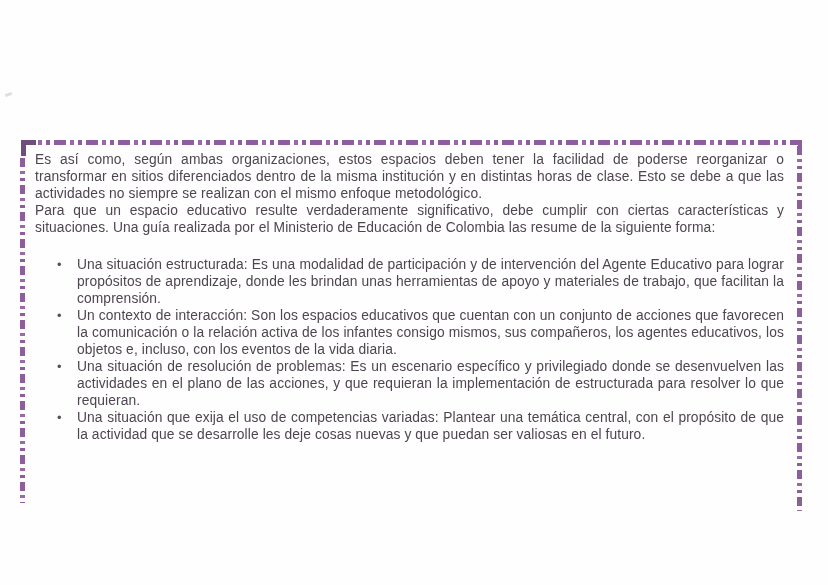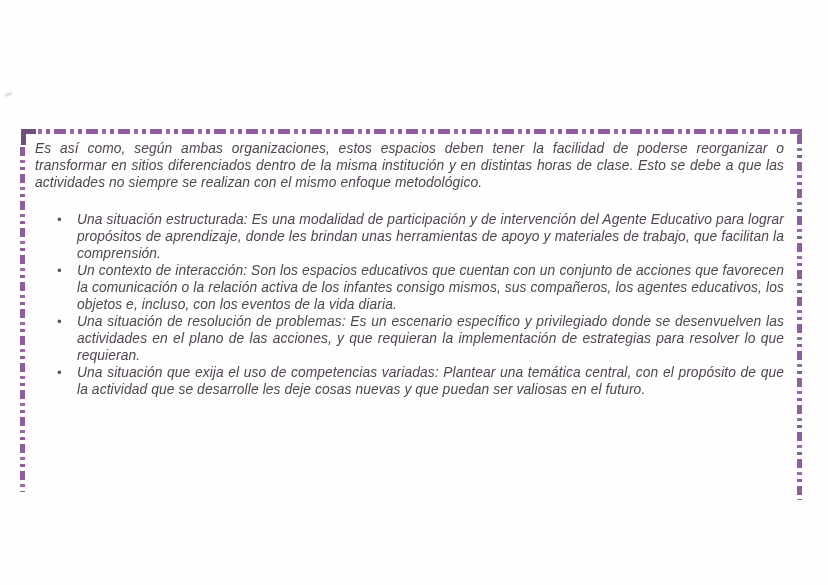--- a/index.html
+++ b/index.html
@@ -23,24 +23,23 @@
     top: 93px;
     width: 7px;
     height: 3px;
     background: #c7c2c9;
     opacity: 0.55;
     transform: rotate(-20deg);
   }
   .frame {
     position: absolute;
     left: 20px;
-    top: 129px;
+    top: 140px;
     width: 782px;
     height: 372px;
-    font-style: italic;
   }
   
   .border-top {
     position: absolute;
     top: 0; left: 2px; right: 0;
     height: 5px;
     background: repeating-linear-gradient(90deg,
       #8d5d9d 0px, #8d5d9d 12px,
       transparent 12px, transparent 16px,
       #9a6aa8 16px, #9a6aa8 20px,
@@ -132,33 +131,34 @@
     <div class="border-top"></div>
     <div class="border-left"></div>
     <div class="border-right"></div>
     <div class="corner-tl"></div>
     <div class="corner-tr"></div>
 
     <div class="content">
 
       <p>Es así como, según ambas organizaciones, estos espacios deben tener la facilidad de poderse reorganizar o transformar en sitios diferenciados dentro de la misma institución y en distintas horas de clase. Esto se debe a que las actividades no siempre se realizan con el mismo enfoque metodológico.</p>
 
+      <p>Para que un espacio educativo resulte verdaderamente significativo, debe cumplir con ciertas características y situaciones. Una guía realizada por el Ministerio de Educación de Colombia las resume de la siguiente forma:</p>
 
       <ul class="doc-list">
         <li>
           <span class="bullet">•</span>
           <span>Una situación estructurada: Es una modalidad de participación y de intervención del Agente Educativo para lograr propósitos de aprendizaje, donde les brindan unas herramientas de apoyo y materiales de trabajo, que facilitan la comprensión.</span>
         </li>
         <li>
           <span class="bullet">•</span>
           <span>Un contexto de interacción: Son los espacios educativos que cuentan con un conjunto de acciones que favorecen la comunicación o la relación activa de los infantes consigo mismos, sus compañeros, los agentes educativos, los objetos e, incluso, con los eventos de la vida diaria.</span>
         </li>
         <li>
           <span class="bullet">•</span>
-          <span>Una situación de resolución de problemas: Es un escenario específico y privilegiado donde se desenvuelven las actividades en el plano de las acciones, y que requieran la implementación de estrategias para resolver lo que requieran.</span>
+          <span>Una situación de resolución de problemas: Es un escenario específico y privilegiado donde se desenvuelven las actividades en el plano de las acciones, y que requieran la implementación de estructurada para resolver lo que requieran.</span>
         </li>
         <li>
           <span class="bullet">•</span>
           <span>Una situación que exija el uso de competencias variadas: Plantear una temática central, con el propósito de que la actividad que se desarrolle les deje cosas nuevas y que puedan ser valiosas en el futuro.</span>
         </li>
       </ul>
 
     </div>
   </div>
 </div>

